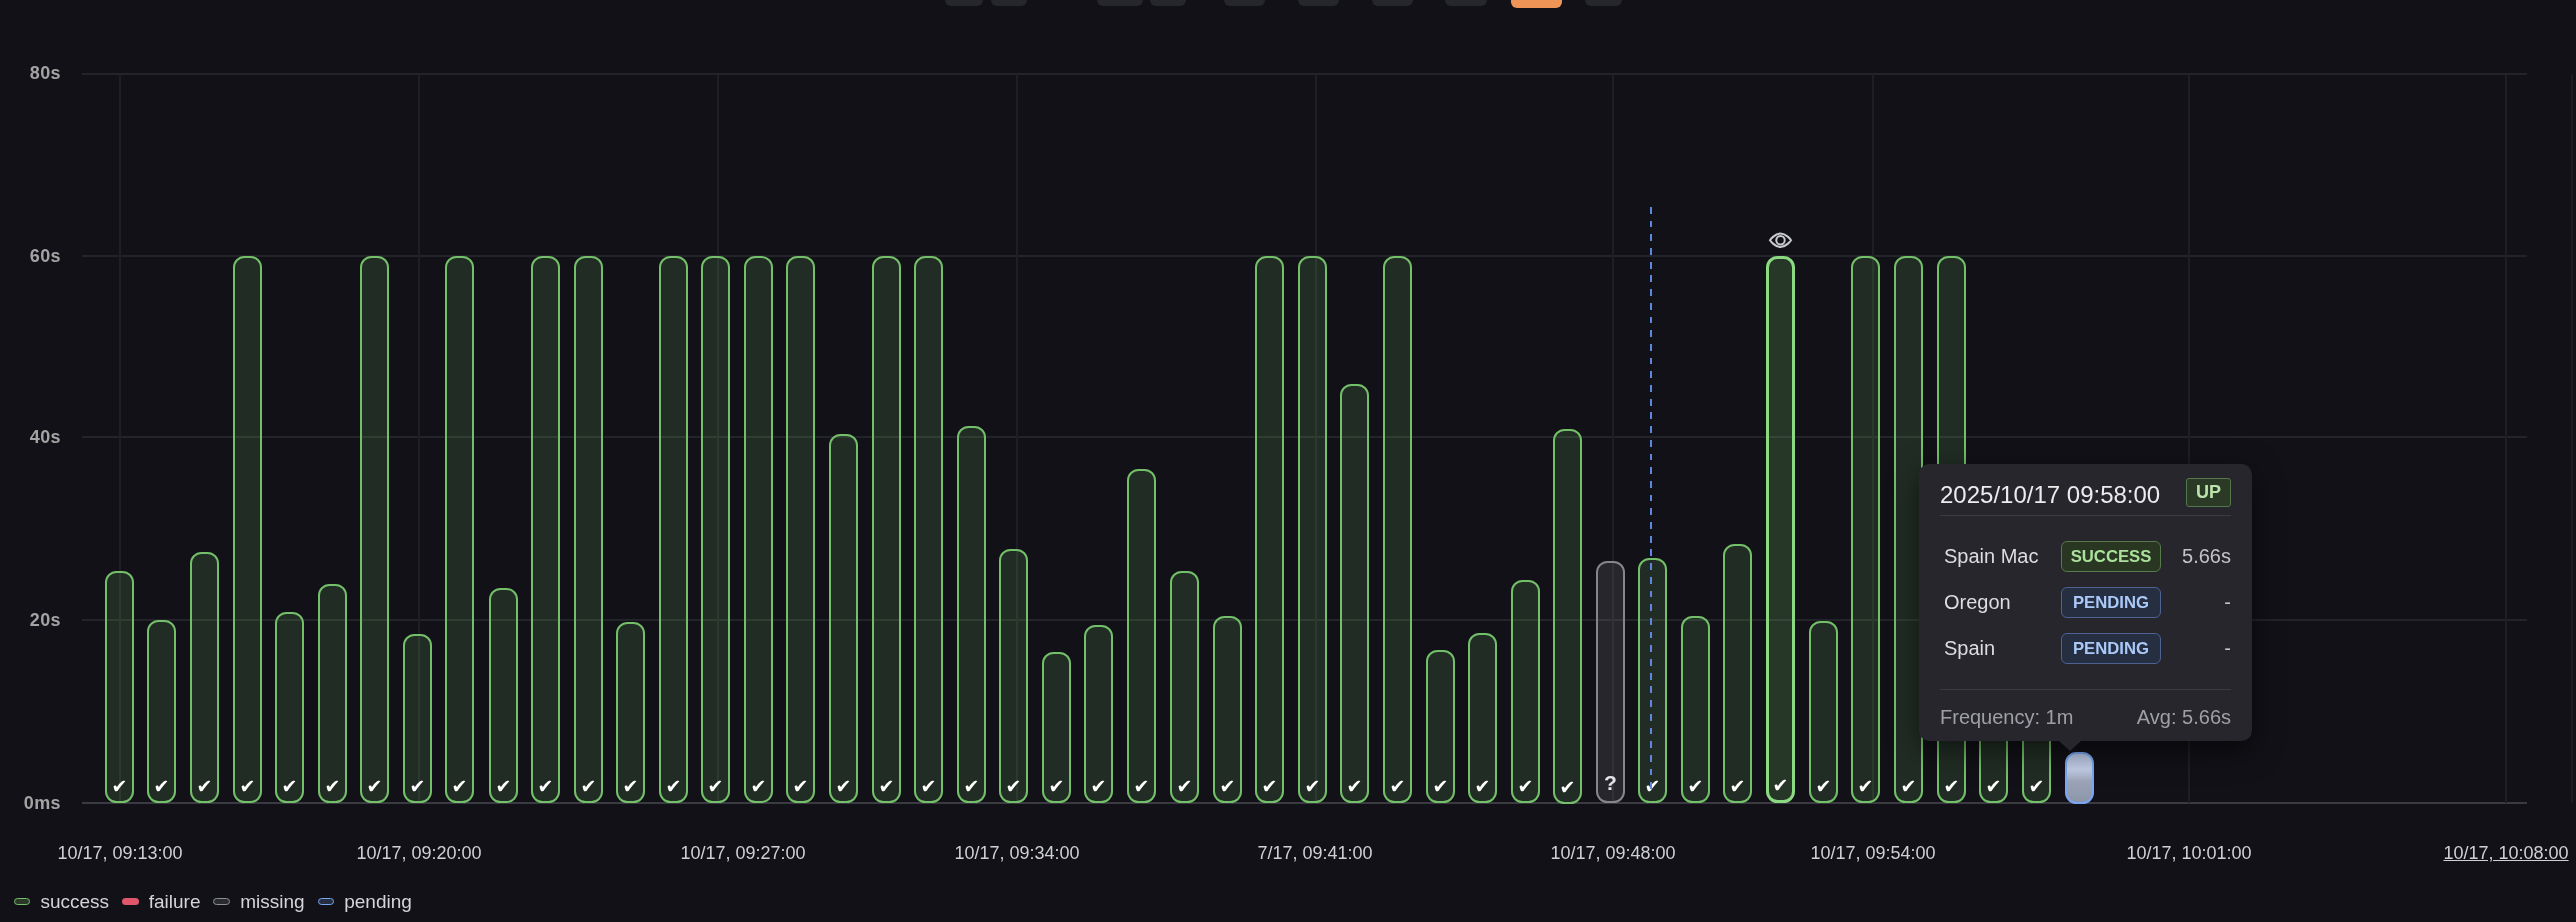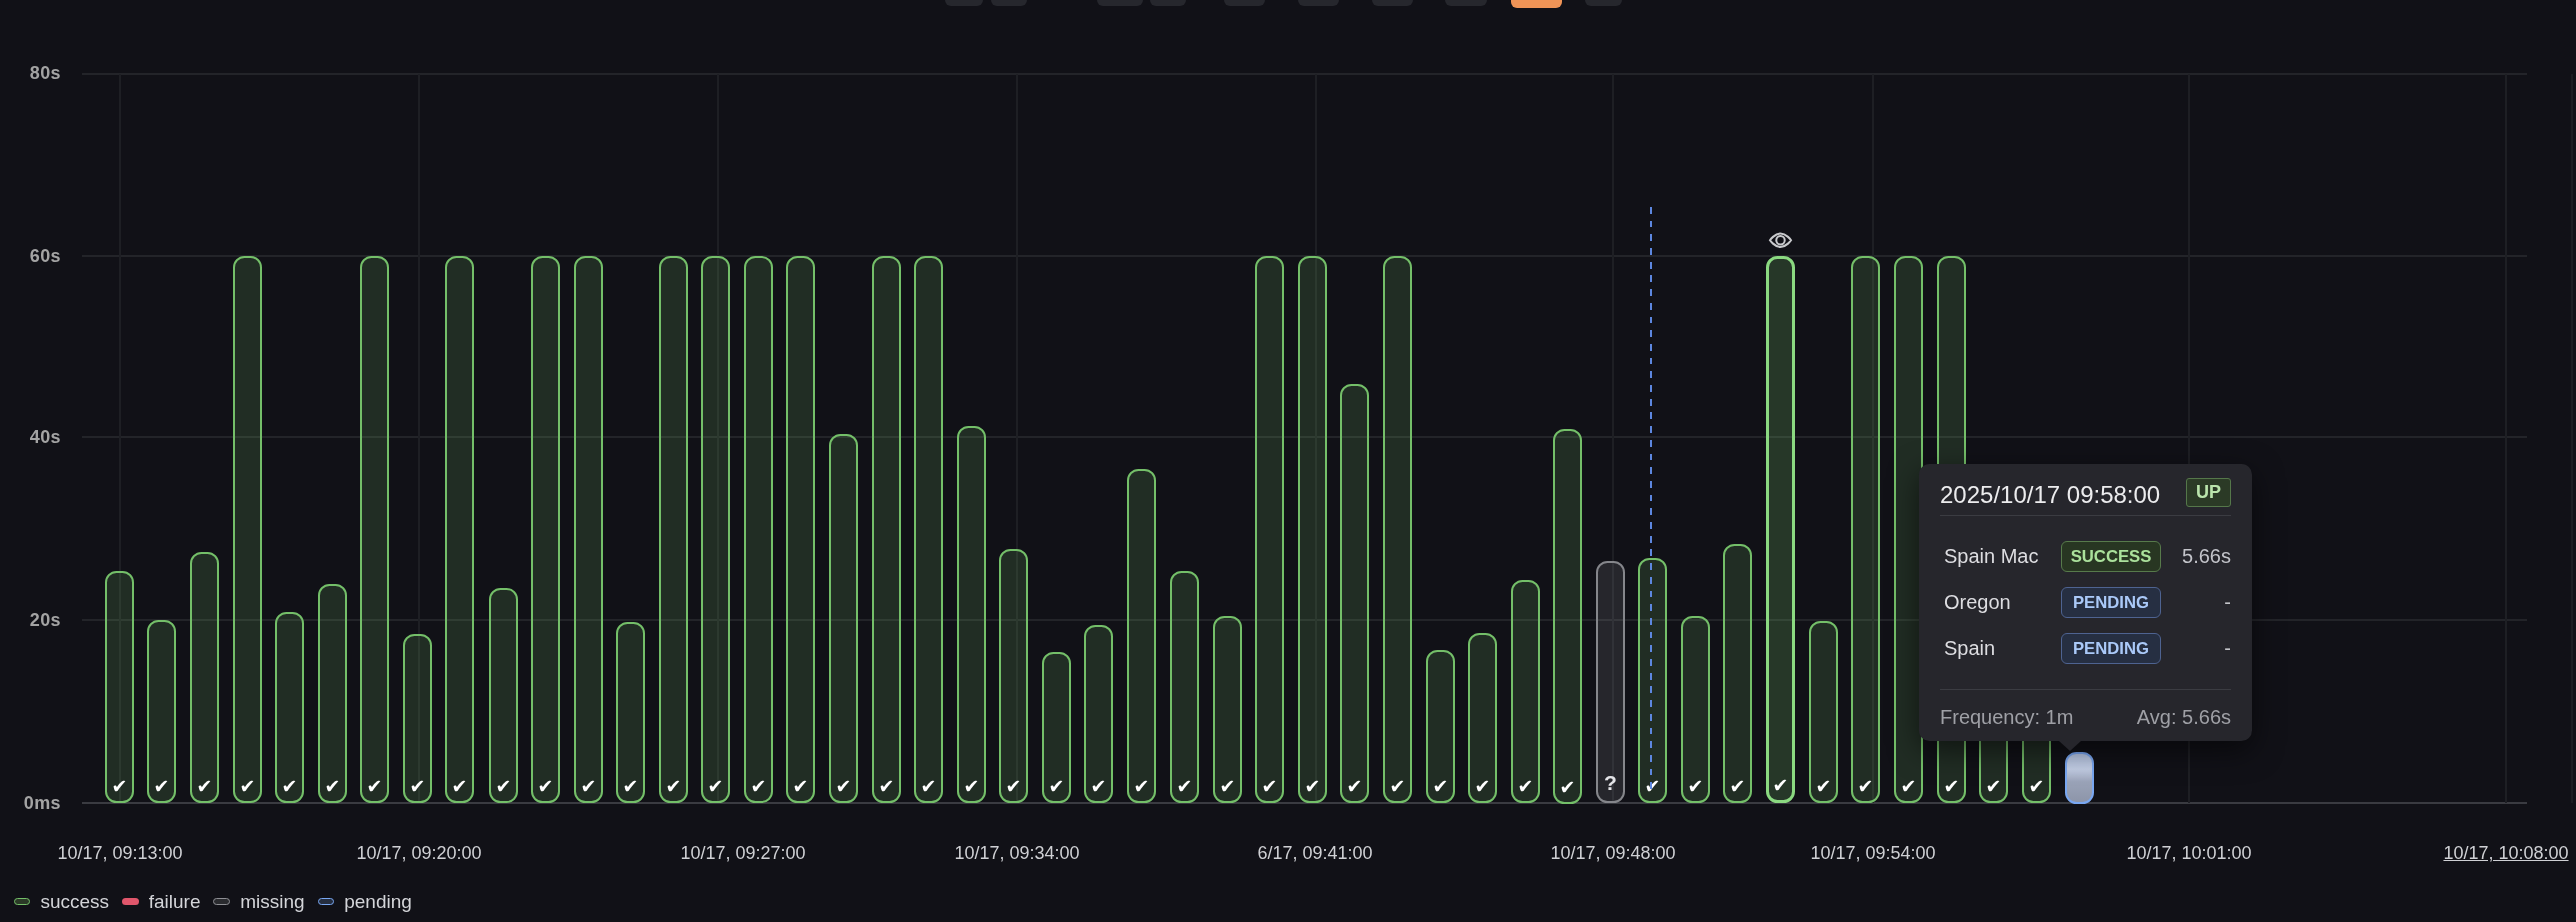--- a/index.html
+++ b/index.html
@@ -104,21 +104,21 @@
       <div class="ylab" style="top: 792px;">0ms</div>
       <div class="vgrid" style="left: 119px;"></div>
       <div class="xlab" style="left: 120px;">10/17, 09:13:00</div>
       <div class="vgrid" style="left: 418px;"></div>
       <div class="xlab" style="left: 419px;">10/17, 09:20:00</div>
       <div class="vgrid" style="left: 717px;"></div>
       <div class="xlab" style="left: 718px; margin-left: 25px;">10/17, 09:27:00</div>
       <div class="vgrid" style="left: 1016px;"></div>
       <div class="xlab" style="left: 1017px;">10/17, 09:34:00</div>
       <div class="vgrid" style="left: 1315px;"></div>
-      <div class="xlab" style="left: 1315px;">6/17, 09:41:00</div>
+      <div class="xlab" style="left: 1315px;">7/17, 09:41:00</div>
       <div class="vgrid" style="left: 1612px;"></div>
       <div class="xlab" style="left: 1613px;">10/17, 09:48:00</div>
       <div class="vgrid" style="left: 1872px;"></div>
       <div class="xlab" style="left: 1873px;">10/17, 09:54:00</div>
       <div class="vgrid" style="left: 2188px;"></div>
       <div class="xlab" style="left: 2189px;">10/17, 10:01:00</div>
       <div class="vgrid" style="left: 2505px;"></div>
       <div class="xlab" style="left: 2506px; text-decoration: underline;">10/17, 10:08:00</div>
       <div class="redge"></div>
       <div class="bar bar-success" style="left: 105px; top: 571px; height: 232px;">

